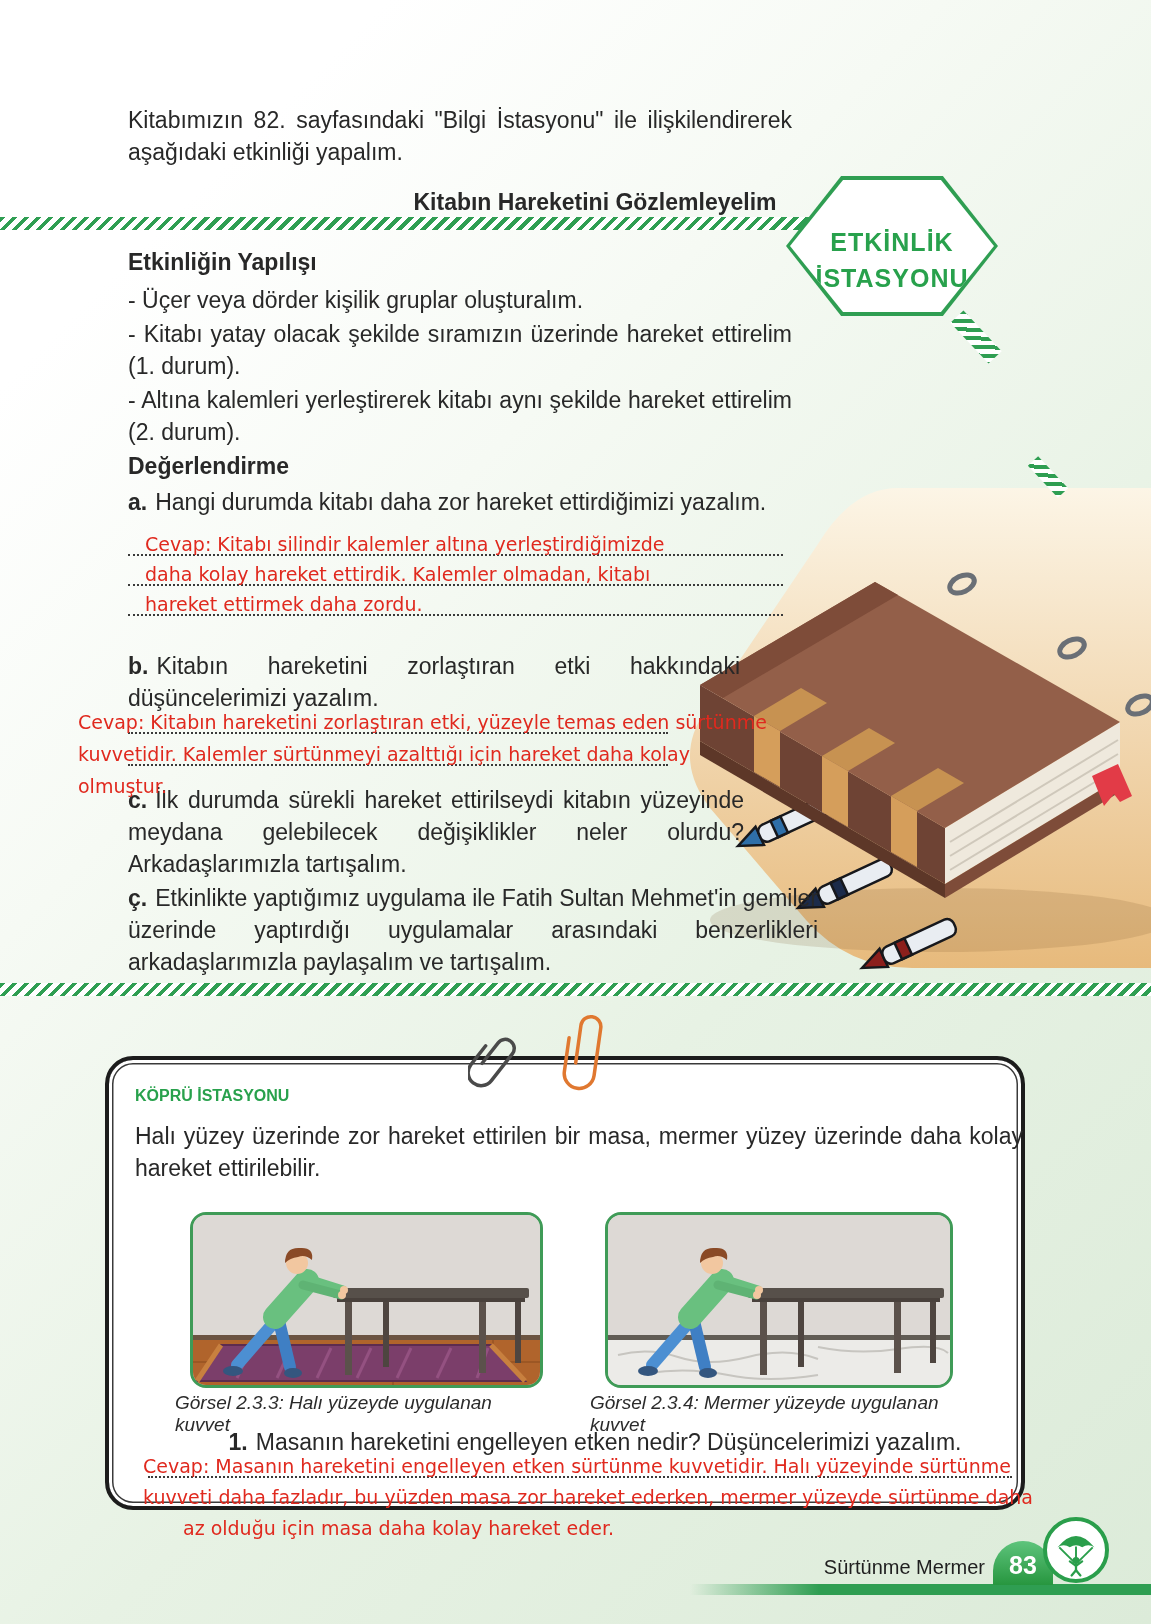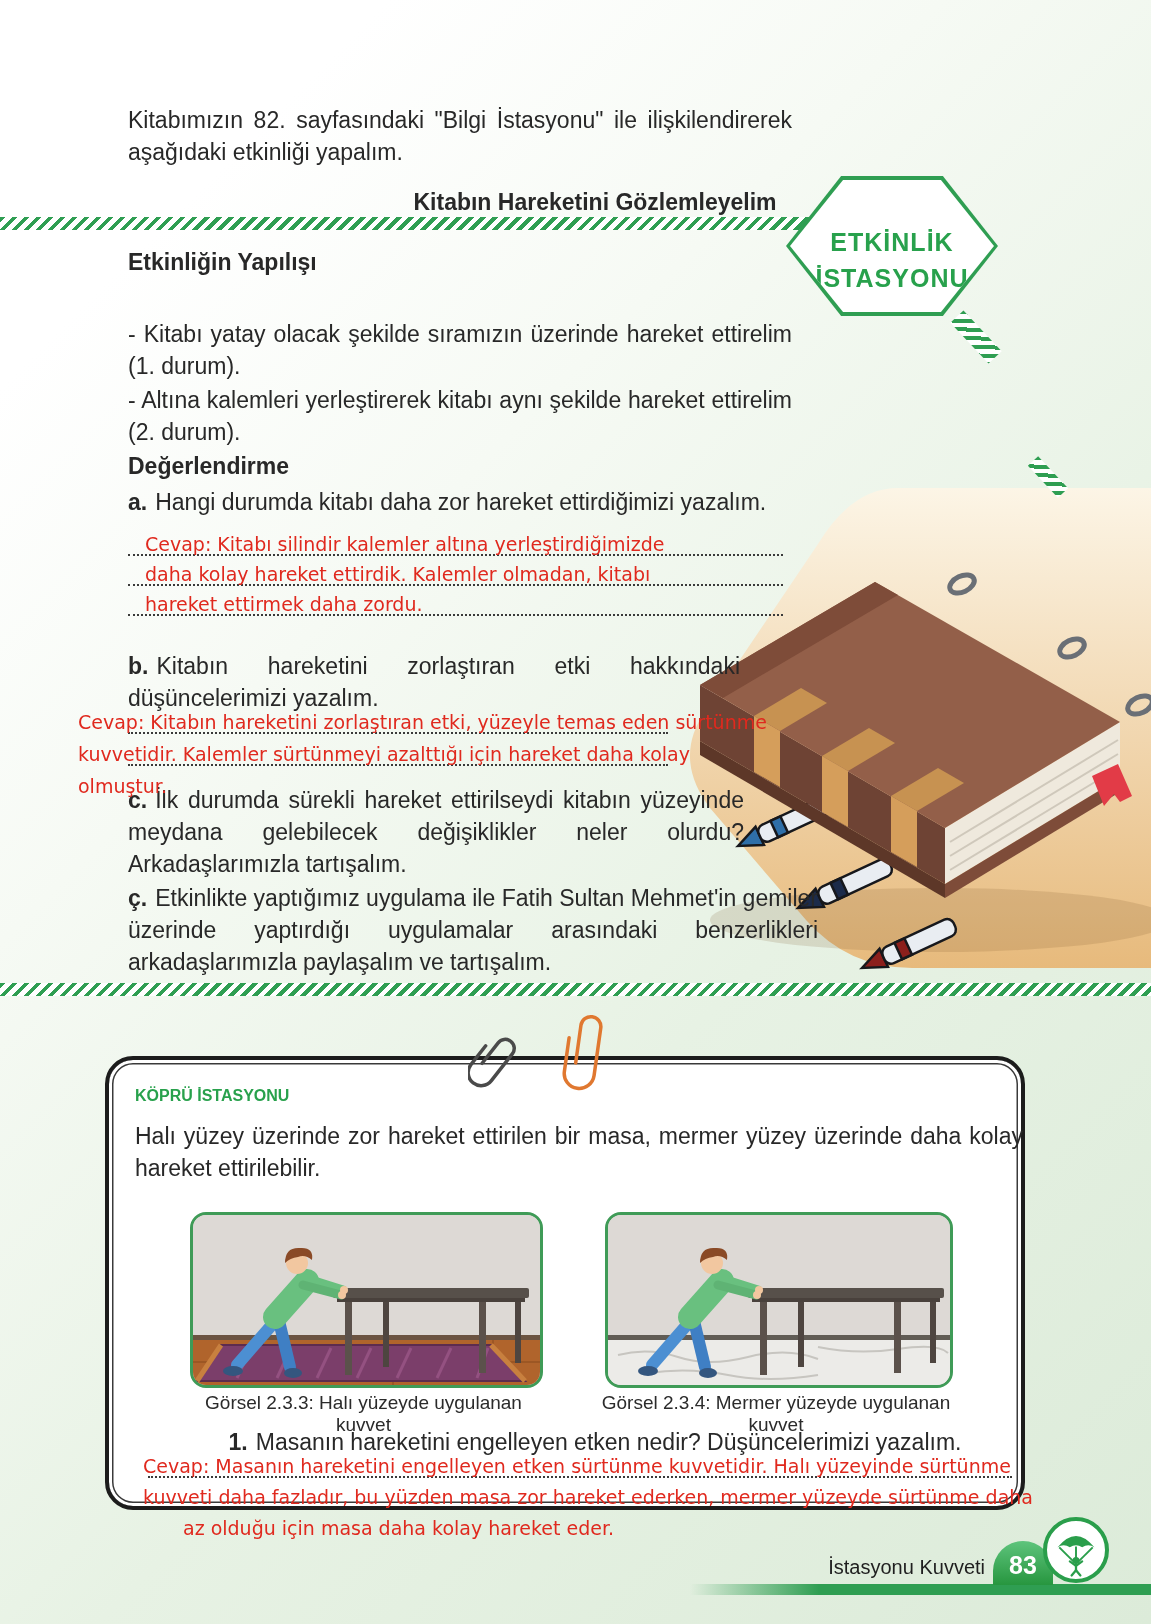--- a/index.html
+++ b/index.html
@@ -27,21 +27,21 @@
   .mat-inner{position:absolute;inset:4.5px;background:#ffffff;
     clip-path:polygon(8% 0,92% 0,100% 13%,100% 87%,92% 100%,8% 100%,0 87%,0 13%);}
   .mat-title{position:absolute;left:0;right:0;top:10px;text-align:center;color:#4d50a8;font-weight:bold;font-size:21px;}
   .mat-item{position:absolute;left:16px;display:flex;align-items:center;font-size:21px;color:#222;}
   .mat-dot{width:7px;height:7px;border-radius:50%;background:#222;margin-right:9px;flex:0 0 auto;}
   
   .bridge-card{position:absolute;left:105px;top:1056px;width:912px;height:446px;background:#fff;
     border:4px solid #1c1c1c;border-radius:28px;z-index:2;
     box-shadow:inset 0 0 0 3px #ffffff,inset 0 0 0 4.5px #3a3a3a;}
   .scene{position:absolute;border:3px solid #3f9b57;border-radius:16px;overflow:hidden;z-index:3;background:#ddd9d5;}
-  .caption{position:absolute;font-size:19px;color:#2b2b2b;text-align:center;z-index:3;}
+  .caption{position:absolute;font-style:italic;font-size:19px;color:#2b2b2b;z-index:3;}
   
   .footer-bar{position:absolute;left:690px;top:1584px;width:461px;height:11px;z-index:3;
     background:linear-gradient(to right,rgba(47,158,82,0),#2f9e52 28%,#2f9e52);}
   .page-bump{position:absolute;left:993px;top:1541px;width:60px;height:44px;z-index:4;
     border-radius:30px 30px 0 0;background:linear-gradient(#5ec47c,#27963f);
     color:#fff;font-weight:bold;font-size:25px;text-align:center;line-height:48px;}
   .logo-circle{position:absolute;left:1043px;top:1517px;width:66px;height:66px;z-index:5;
     background:#fff;border:4px solid #2a9e4b;border-radius:50%;box-sizing:border-box;}
 </style>
 </head>
@@ -77,20 +77,21 @@
 
   <div class="hex-outer">
     <div class="hex-inner">
       <div class="hex-text" style="top:48px;">ETKİNLİK</div>
       <div class="hex-text" style="top:84px;">İSTASYONU</div>
     </div>
   </div>
 
 
   <div class="t bold" style="left:128px;top:246px;width:664px;">Etkinliğin Yapılışı</div>
+  <div class="t" style="left:128px;top:284px;width:664px;">- Üçer veya dörder kişilik gruplar oluşturalım.</div>
   <div class="t" style="left:128px;top:318px;width:664px;">- Kitabı yatay olacak şekilde sıramızın üzerinde hareket ettirelim (1. durum).</div>
   <div class="t" style="left:128px;top:384px;width:664px;">- Altına kalemleri yerleştirerek kitabı aynı şekilde hareket ettirelim (2. durum).</div>
   <div class="t bold" style="left:128px;top:450px;width:664px;">Değerlendirme</div>
 
   <div class="t" style="left:128px;top:486px;width:652px;">
     <b class="qlbl">a.</b><span>Hangi durumda kitabı daha zor hareket ettirdiğimizi yazalım.</span>
   </div>
 
   <div class="dotline" style="left:128px;top:554px;width:655px;"></div>
   <div class="dotline" style="left:128px;top:584px;width:655px;"></div>
@@ -251,21 +252,21 @@
 
   <div class="t" style="left:185px;top:1426px;width:820px;text-align:center;white-space:nowrap;">
     <b class="qlbl">1.</b><span>Masanın hareketini engelleyen etken nedir? Düşüncelerimizi yazalım.</span>
   </div>
 
   <div class="dotline" style="left:148px;top:1476px;width:864px;z-index:3;"></div>
   <div class="red-line" style="left:143px;top:1455px;">Cevap: Masanın hareketini engelleyen etken sürtünme kuvvetidir. Halı yüzeyinde sürtünme</div>
   <div class="red-line" style="left:143px;top:1486px;">kuvveti daha fazladır, bu yüzden masa zor hareket ederken, mermer yüzeyde sürtünme daha</div>
   <div class="red-line" style="left:143px;top:1517px;margin-left:40px;">az olduğu için masa daha kolay hareket eder.</div>
 
-  <div class="abs" style="left:735px;top:1556px;width:250px;text-align:right;font-size:20px;color:#1f1f1f;z-index:3;">İstasyonu Kuvveti</div>
+  <div class="abs" style="left:735px;top:1556px;width:250px;text-align:right;font-size:20px;color:#1f1f1f;z-index:3;">Sürtünme Mermer</div>
   <div class="footer-bar"></div>
   <div class="page-bump">83</div>
   <div class="logo-circle">
     <svg width="58" height="58" viewBox="0 0 66 66">
       <path d="M12 30 Q33 4 54 30 Q47 25 40 30 Q33 25 26 30 Q19 25 12 30 Z" fill="#2a9e4b"></path>
       <g stroke="#2a9e4b" stroke-width="2.2" fill="none">
         <line x1="14" y1="30" x2="30" y2="46"></line>
           <line x1="52" y1="30" x2="36" y2="46"></line>
         <line x1="33" y1="29" x2="33" y2="44"></line>
       </g>

